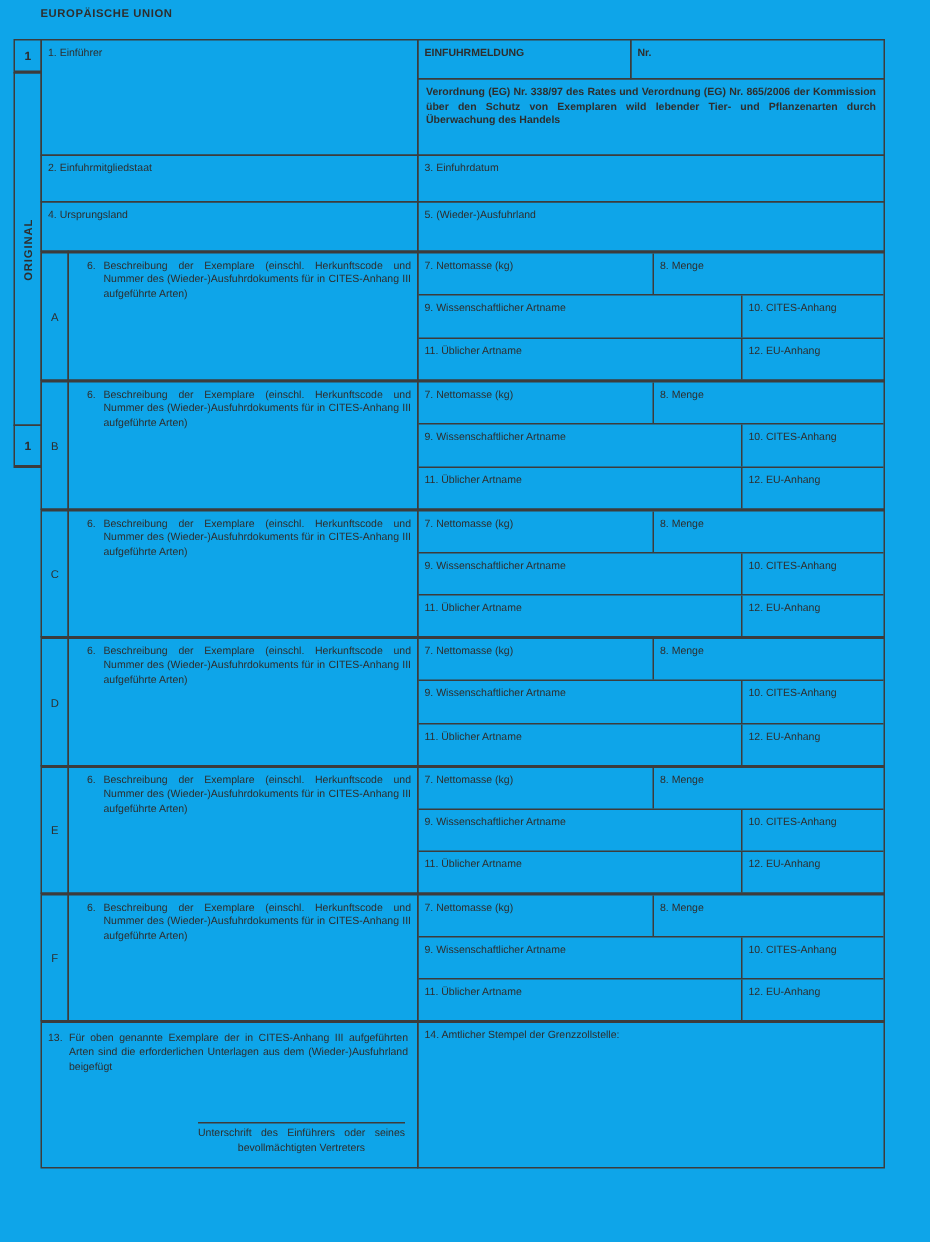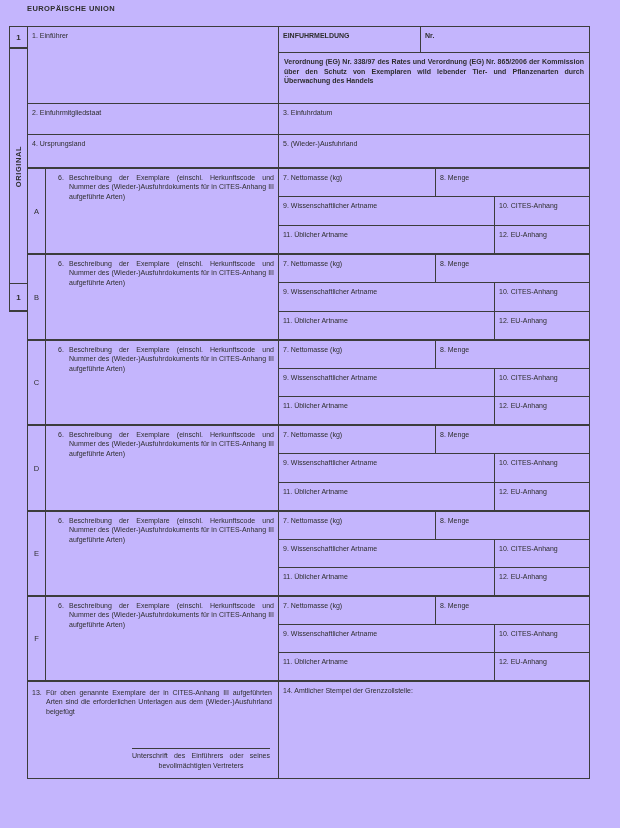--- a/index.html
+++ b/index.html
@@ -1,19 +1,19 @@
 <!DOCTYPE html>
 <html><head>
 <meta charset="utf-8">
 <style>
   html,body{margin:0;padding:0;background:#ffffff;}
   .page{
     position:relative;
     width:620px;height:828px;
-    background:#c4b5fd;
+    background:#0ea5e9;
     font-family:"Liberation Sans", sans-serif;
     color:#2e2e2e;
     overflow:hidden;
   }
   .form-title{
     position:absolute;left:27px;top:4px;
     font-size:7.5px;font-weight:bold;letter-spacing:0.4px;
   }
   .cell{
     position:absolute;

